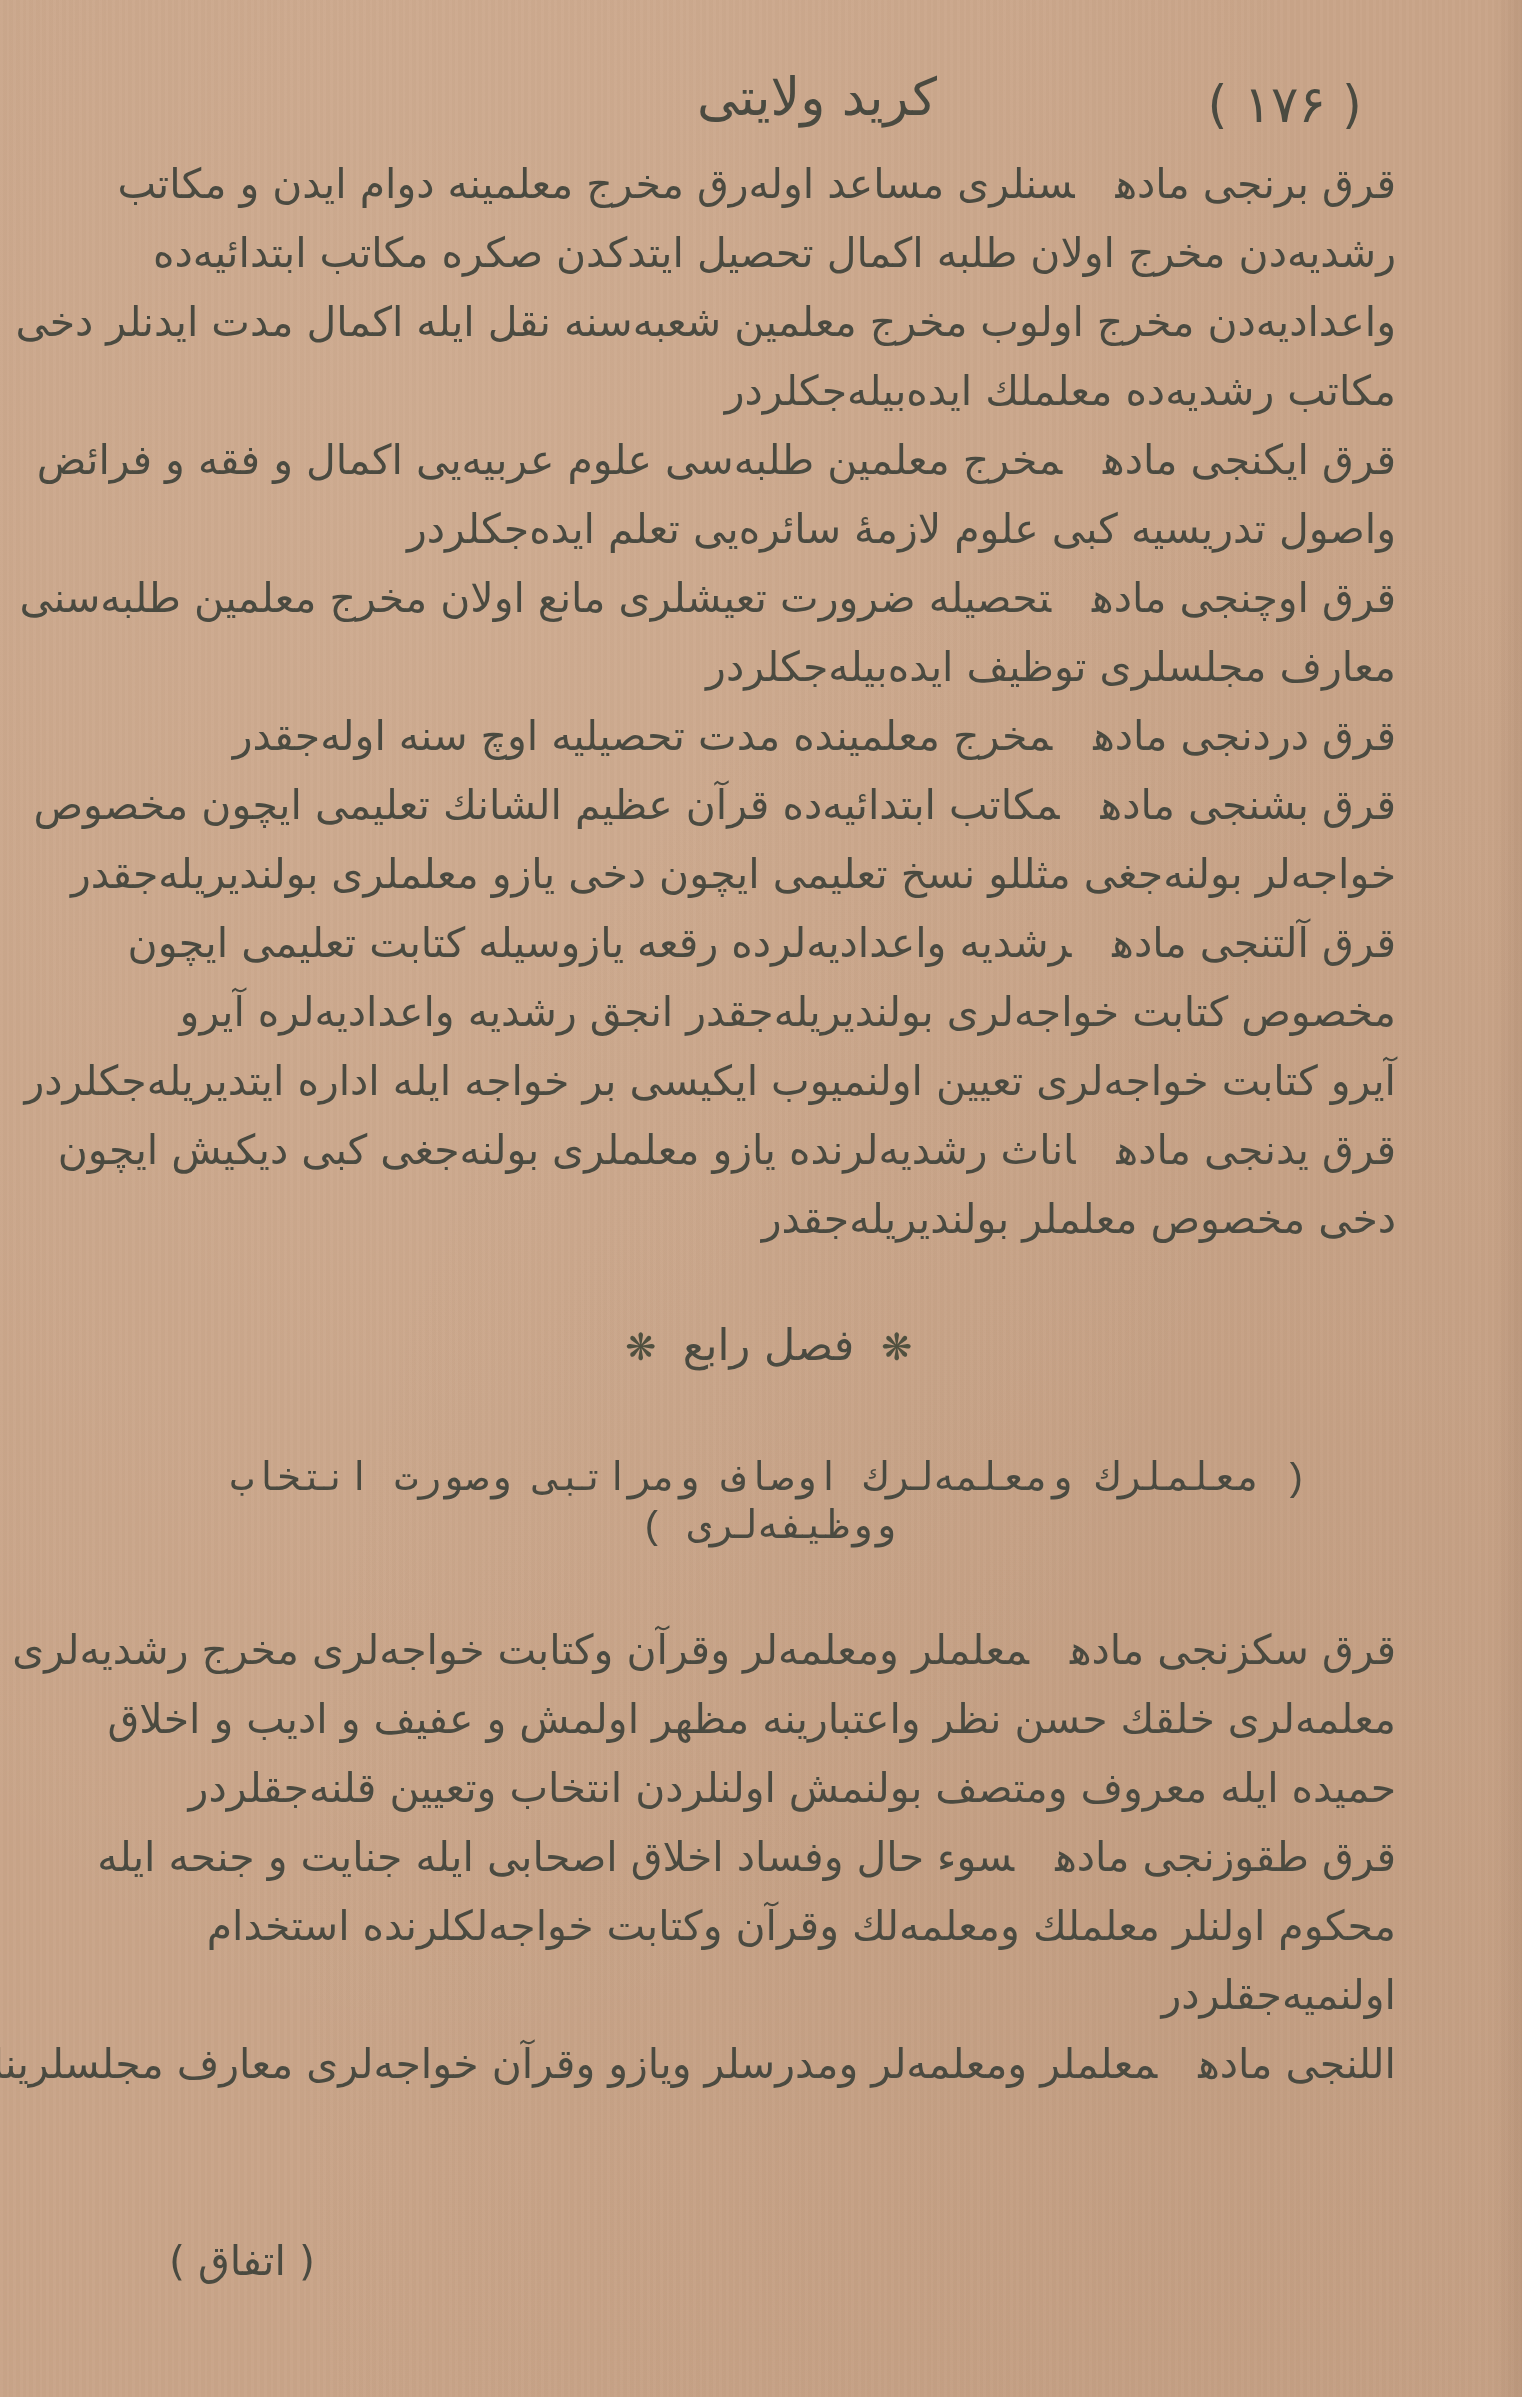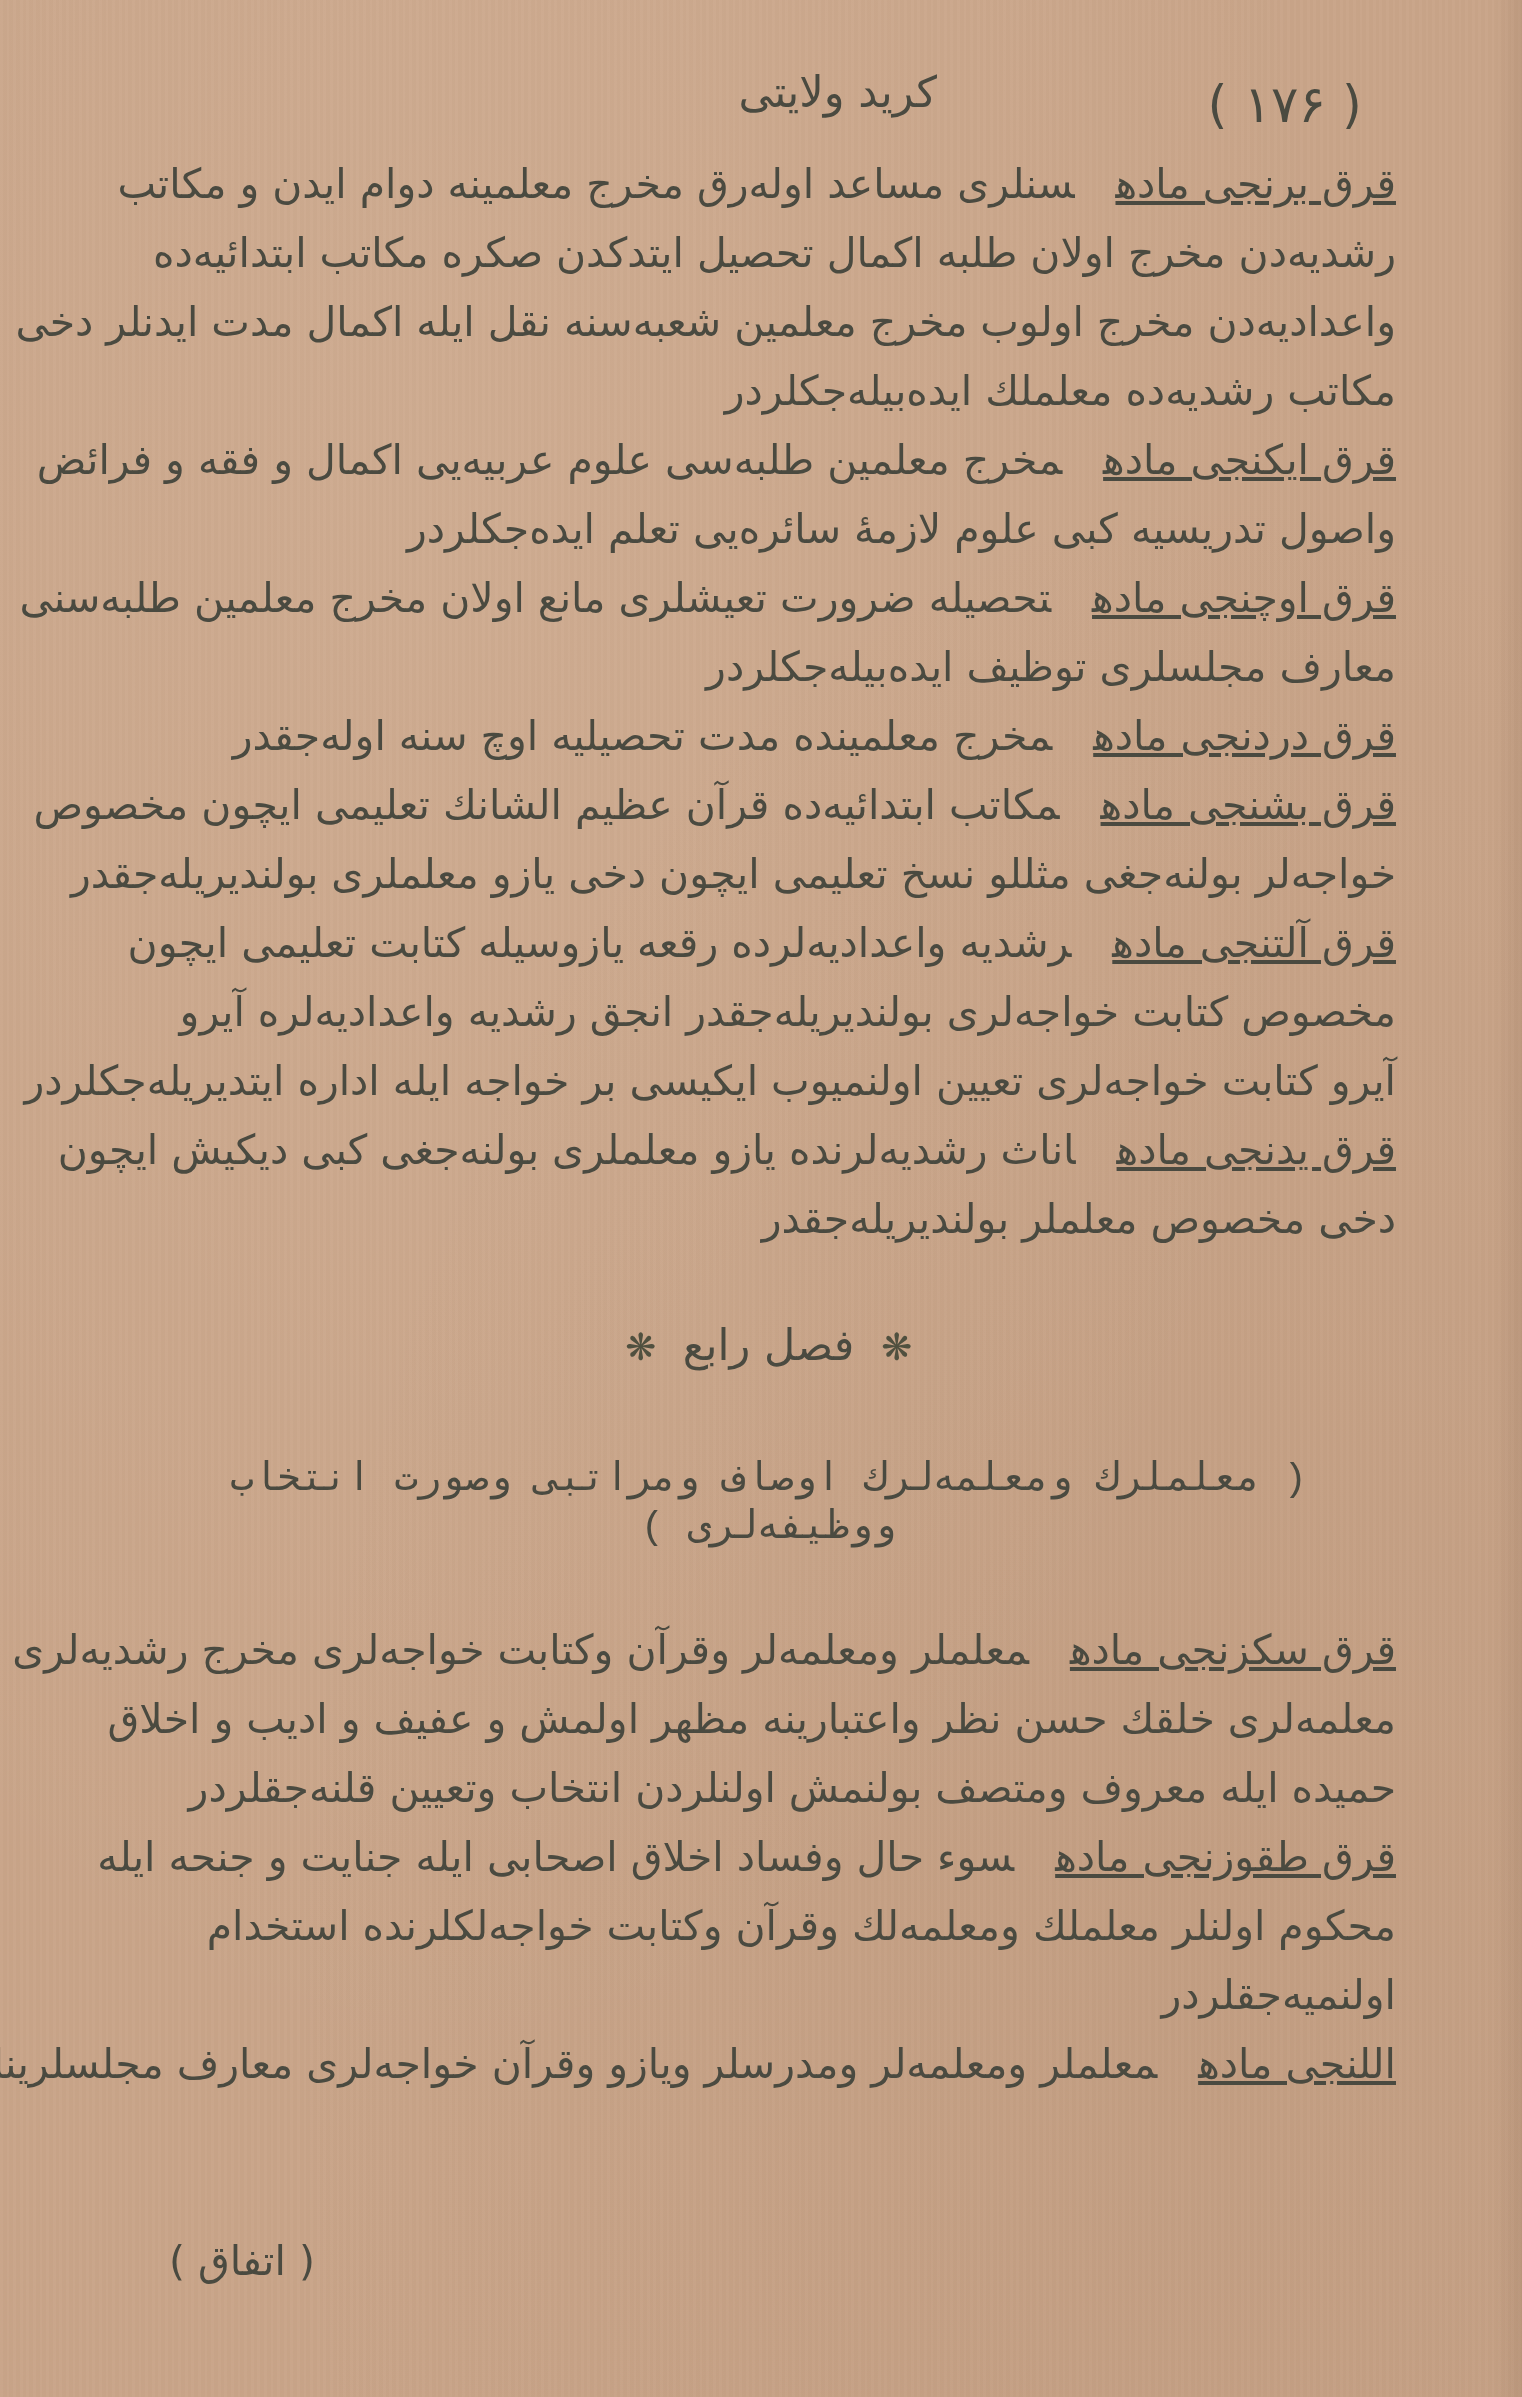--- a/index.html
+++ b/index.html
@@ -39,37 +39,36 @@
       position: absolute;
       right: 34px;
       top: 19px;
       font-size: 51px;
       letter-spacing: 3.7px;
     }
     .running-title {
       position: absolute;
       right: 459px;
       top: 11.2px;
-      font-size: 43px;
+      font-size: 52px;
     }
     .article {
       font-size: 41px;
       line-height: 69px;
       text-align: justify;
       text-align-last: right;
       margin: 0;
     }
     .article .line {
       display: block;
       white-space: nowrap;
       text-align: right;
     }
     .article-label {
       margin-left: 41px;
-      text-decoration: underline;
     }
     .section {
       text-align: center;
       margin-top: 66px;
       margin-bottom: 66px;
     }
     .section-title {
       font-size: 43px;
       display: inline-block;
     }

